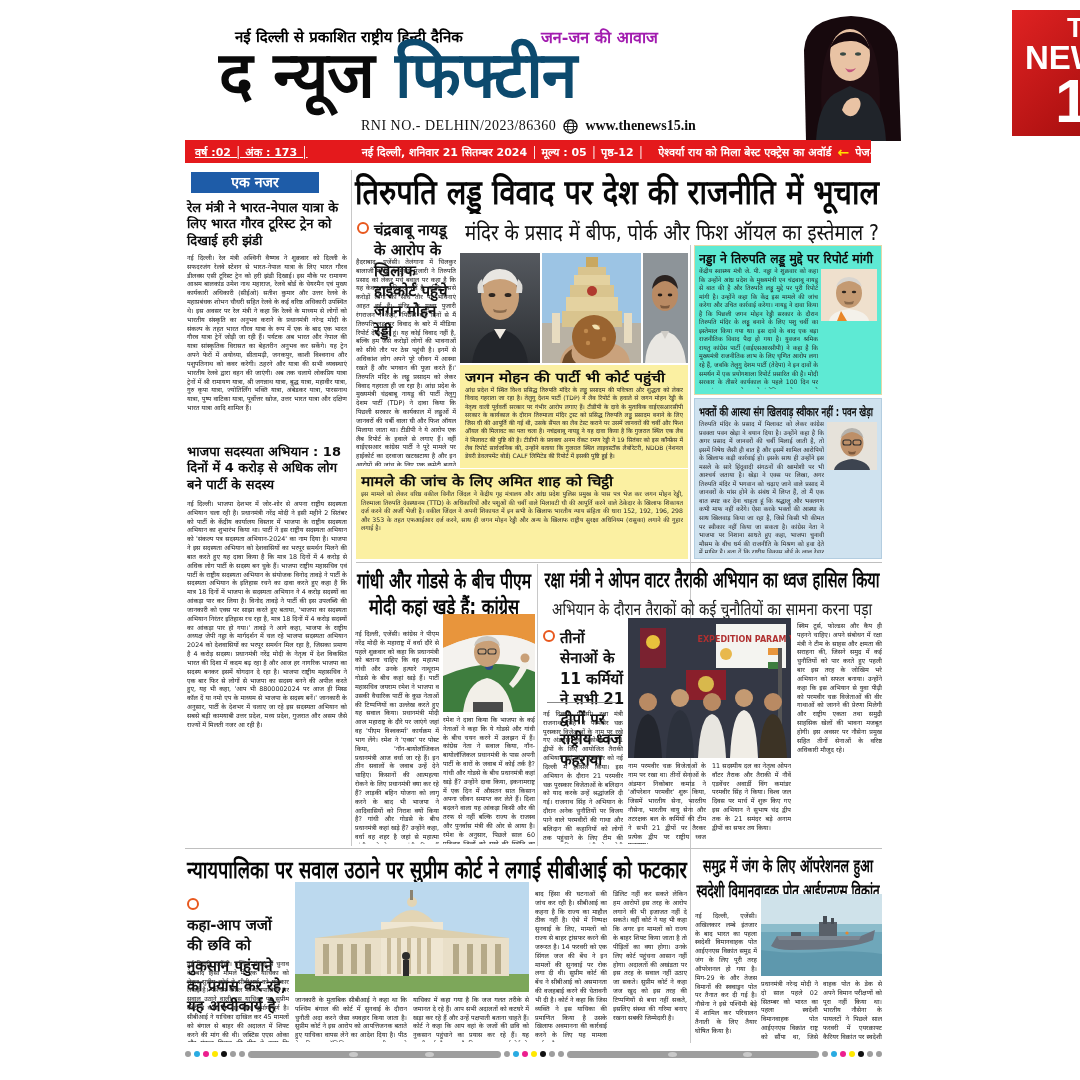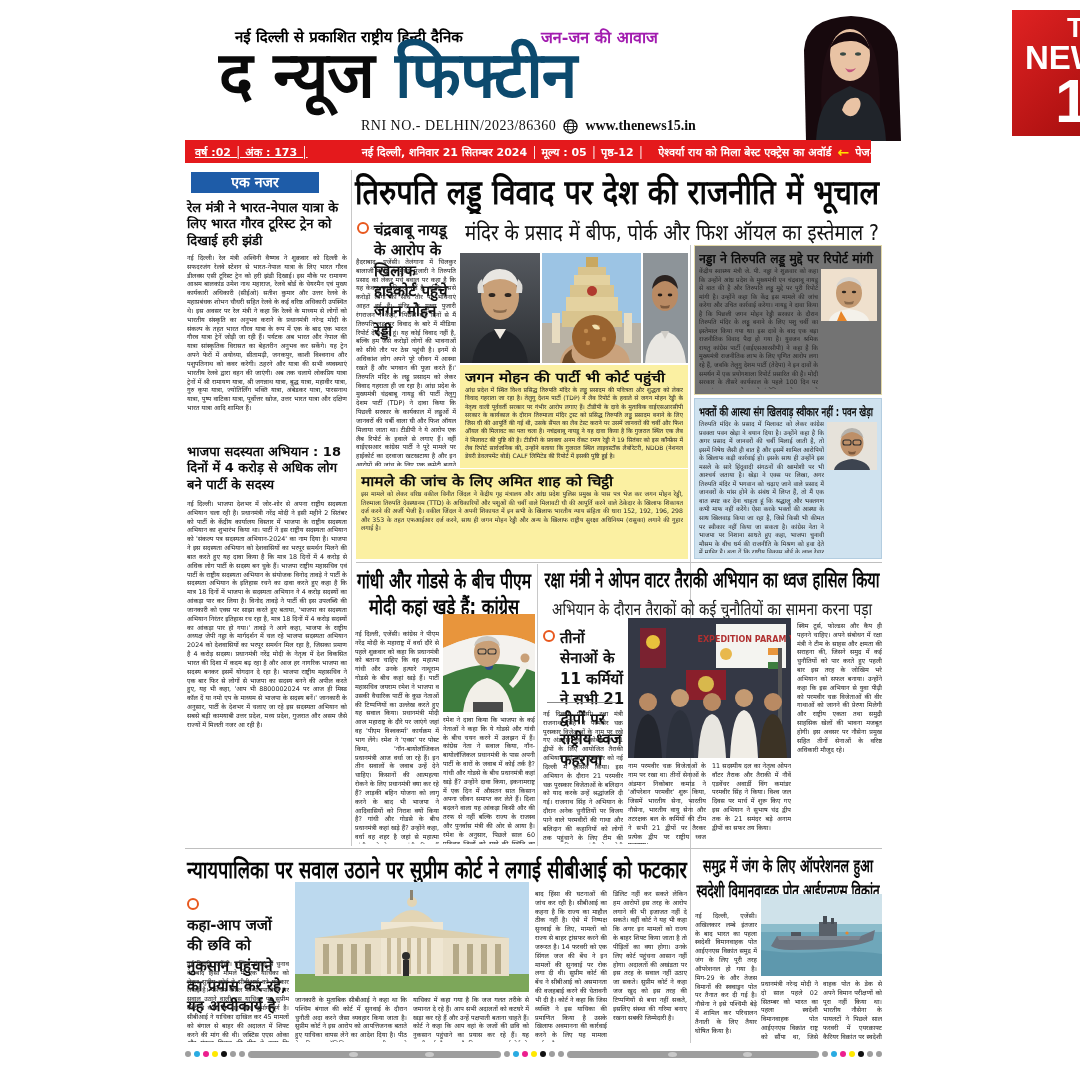--- a/index.html
+++ b/index.html
@@ -167,21 +167,21 @@
   </div>
   <div class="abs" style="left:171px;top:461px;width:332px;height:90px;background:#fbf0a2;padding:3px 5px;box-sizing:border-box;">
     <svg class="boxhead-svg" width="322" height="18" viewBox="0 0 322 18">
       <text x="0" y="14" font-size="13.5" font-weight="bold" fill="#0d0d0d" textLength="252" lengthAdjust="spacingAndGlyphs">मामले की जांच के लिए अमित शाह को चिट्ठी</text>
     </svg>
     <div class="body-txt" style="height:62px;font-size:6.2px;">इस मामले को लेकर वरिष्ठ वकील विनीत जिंदल ने केंद्रीय गृह मंत्रालय और आंध्र प्रदेश पुलिस प्रमुख के पास पत्र भेज कर जगन मोहन रेड्डी, तिरुमाला तिरुपति देवस्थानम (TTD) के अधिकारियों और पशुओं की चर्बी वाले मिलावटी घी की आपूर्ति करने वाले ठेकेदार के खिलाफ शिकायत दर्ज करने की अर्जी भेजी है। वकील जिंदल ने अपनी शिकायत में इन सभी के खिलाफ भारतीय न्याय संहिता की धारा 152, 192, 196, 298 और 353 के तहत एफआईआर दर्ज करने, साथ ही जगन मोहन रेड्डी और अन्य के खिलाफ राष्ट्रीय सुरक्षा अधिनियम (रासुका) लगाने की गुहार लगाई है।</div>
   </div>
 
   <div class="abs vline" style="left:505px;top:237px;height:798px;"></div>
 
-  <div class="abs" style="left:509px;top:237px;width:188px;height:150px;background:#737373;border:1px solid #e3d9a8;padding:4px;box-sizing:border-box;">
+  <div class="abs" style="left:509px;top:237px;width:188px;height:150px;background:#5eead4;border:1px solid #e3d9a8;padding:4px;box-sizing:border-box;">
     <svg class="boxhead-svg" width="178" height="17" viewBox="0 0 178 17">
       <text x="0" y="13" font-size="12.5" font-weight="bold" fill="#0d0d0d" textLength="174" lengthAdjust="spacingAndGlyphs">नड्डा ने तिरुपति लड्डू मुद्दे पर रिपोर्ट मांगी</text>
     </svg>
     <svg class="photo" width="56" height="52" viewBox="0 0 56 52" style="float:right;margin:2px 0 2px 3px;">
       <rect width="56" height="52" fill="#efe0cd"></rect>
       <ellipse cx="28" cy="24" rx="13" ry="15" fill="#c49a72"></ellipse>
       <path d="M15 18 Q18 8 28 8 Q38 8 41 18 Q34 12 28 12 Q22 12 15 18Z" fill="#d8d5d0"></path>
       <ellipse cx="23" cy="23" rx="2.2" ry="1.3" fill="#2c241e"></ellipse>
       <ellipse cx="33" cy="23" rx="2.2" ry="1.3" fill="#2c241e"></ellipse>
       <path d="M23 32 Q28 34 33 32 L32 35 Q28 36 24 35Z" fill="#8a6a4c"></path>

